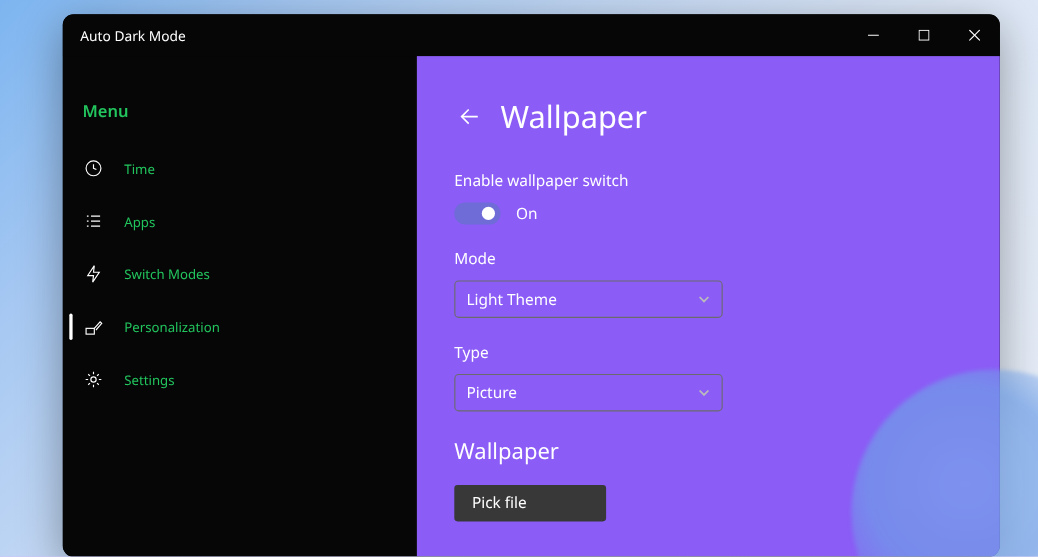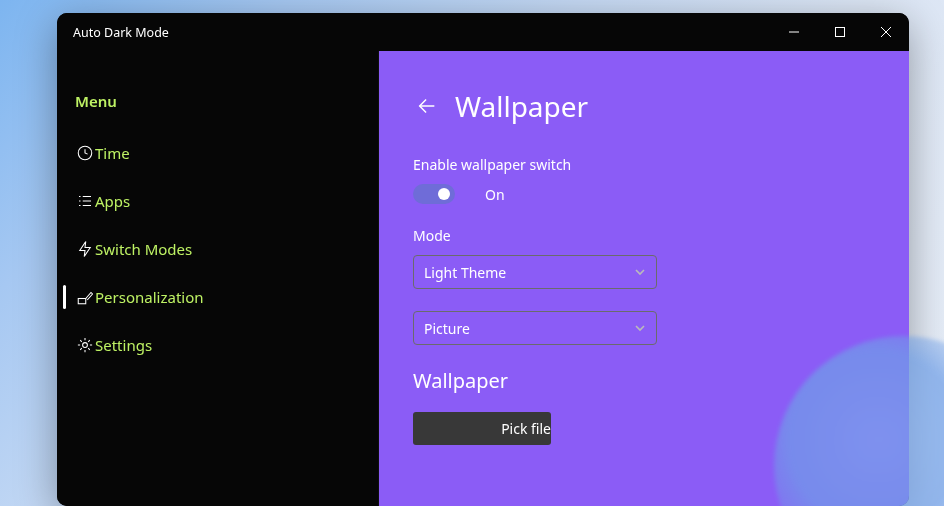--- a/index.html
+++ b/index.html
@@ -50,37 +50,38 @@
   .win-btn {
     width:46px; height:38px;
     display:flex; align-items:center; justify-content:center;
     color:#fff; font-size:10px;
   }
   .win-btn svg { width:10px; height:10px; stroke:#fff; fill:none; }
   .content { flex:1; display:flex; overflow:hidden; }
   .sidebar {
     width: 322px;
     background:#060606;
-    color:#bef264;
+    color:#22c55e;
     padding: 16px 10px 0 10px;
     display:flex;
     flex-direction:column;
     border-right: 1px solid rgba(255,255,255,0.04);
   }
   .menu-heading {
     font-size:15px;
     font-weight:600;
     padding: 24px 8px 18px 8px;
   }
   .side-item {
     display:flex;
     align-items:center;
     height:48px;
     padding: 0 8px;
-    font-size:15px;
+    gap:18px;
+    font-size:12px;
     font-weight:400;
     border-radius:4px;
     position:relative;
   }
   .side-item.active::before{
     content:"";
     position:absolute;
     left:-4px; top:12px; bottom:12px; width:3px;
     background:#ffffff;
     border-radius:2px;
@@ -112,21 +113,21 @@
   .page-title {
     font-size:28px;
     font-weight:400;
   }
   .setting-group { margin-bottom: 22px; }
   .setting-label {
     font-size:14px;
     margin-bottom:10px;
     font-weight:400;
   }
-  .toggle-row { display:flex; align-items:center; gap:30px; }
+  .toggle-row { display:flex; align-items:center; gap:14px; }
   .toggle {
     width:42px; height:20px;
     border-radius:10px;
     background:#6f6cd8;
     position:relative;
   }
   .toggle .knob{
     position:absolute;
     top:4px;
     right:5px;
@@ -154,21 +155,21 @@
     margin: 8px 0 18px 0;
   }
   .button {
     width:138px;
     height:33px;
     background:#383838;
     color:#fff;
     border:none;
     border-radius:3px;
     font-size:14px;
-    display:flex; align-items:center; justify-content:flex-end;padding-left:16px;
+    display:flex; align-items:center; justify-content:flex-start;padding-left:16px;
   }
 </style>
 </head>
 <body>
 
 <div class="window">
   <div class="titlebar">
     <span class="title">Auto Dark Mode</span>
     <span class="spacer"></span>
     <div class="win-btn">
@@ -272,20 +273,21 @@
         <div class="setting-label">Mode</div>
         <div class="select-box">
           <span>Light Theme</span>
           <svg viewBox="0 0 12 12">
               <polyline points="2 4 6 8 10 4"></polyline>
             </svg>
         </div>
       </div>
 
       <div class="setting-group">
+        <div class="setting-label">Type</div>
         <div class="select-box">
           <span>Picture</span>
           <svg viewBox="0 0 12 12">
               <polyline points="2 4 6 8 10 4"></polyline>
             </svg>
         </div>
       </div>
 
       <div class="section-heading">Wallpaper</div>
 

